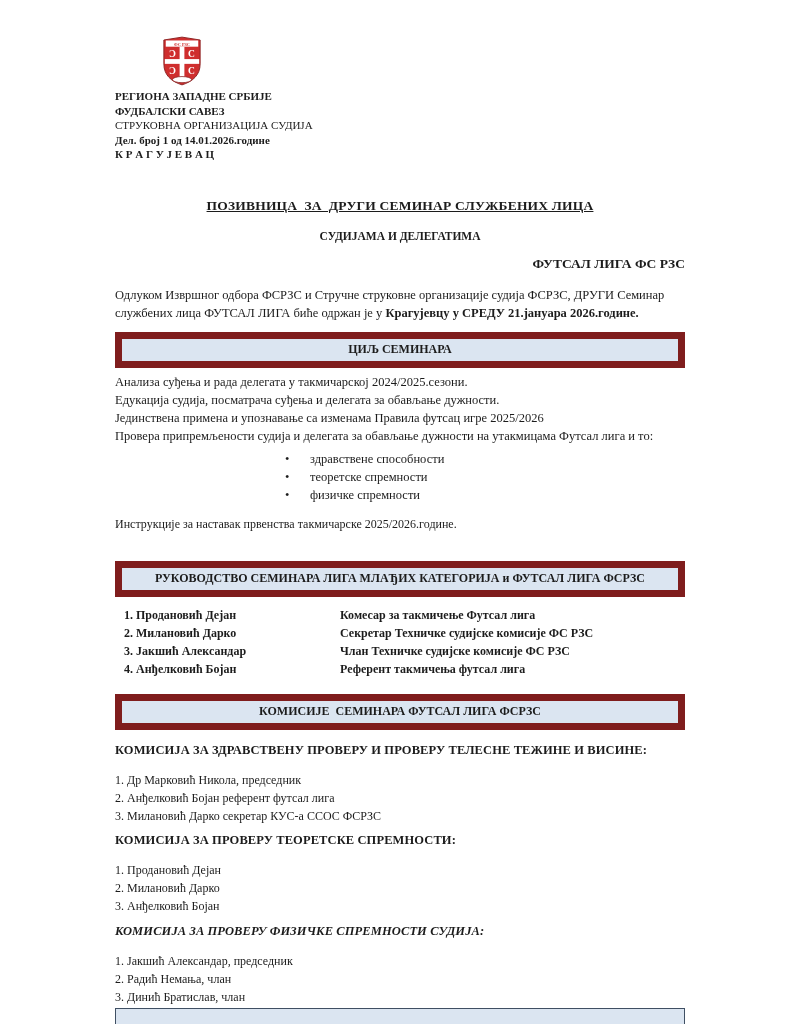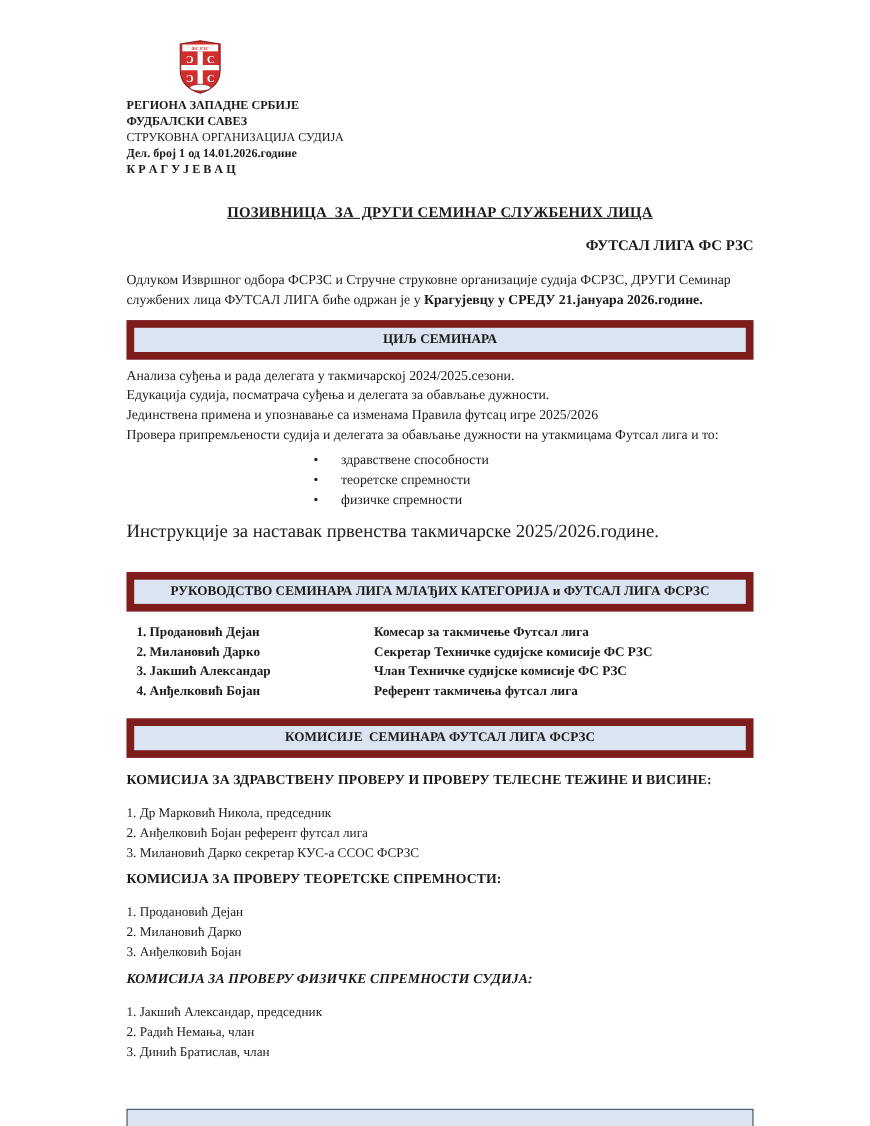--- a/index.html
+++ b/index.html
@@ -6,36 +6,36 @@
   body{
     width:791px;height:1024px;position:relative;overflow:hidden;
     background:#ffffff;color:#1c1c1c;
     font-family:"Liberation Serif","DejaVu Serif",serif;
   }
   .doc{position:absolute;left:115px;top:36px;width:570px;}
   .crest{margin-left:46px;display:block;}
   .letterhead{font-size:11px;line-height:14.6px;margin-top:3px;}
   .b{font-weight:bold;}
   .title{
-    text-align:center;font-weight:bold;font-size:13.5px;margin-top:23px;
+    text-align:center;font-weight:bold;font-size:13.5px;margin-top:36px;
     text-decoration:underline;white-space:pre-wrap;letter-spacing:.2px;
   }
   .subtitle{text-align:center;font-weight:bold;font-size:11.5px;margin-top:16px;}
   .league{text-align:right;font-weight:bold;font-size:13.5px;margin-top:14px;}
   .para{font-size:12.5px;line-height:18px;margin-top:14px;}
   .secbox{
     margin-top:10px;background:#dbe5f1;border:7px solid #7f1d1d;
     text-align:center;font-weight:bold;font-size:12px;
     padding:3px 0 4px;white-space:pre-wrap;
   }
   .goals{font-size:12.5px;line-height:18px;margin-top:5px;}
   .bullets{margin-top:5px;}
   .bullet-row{display:flex;font-size:12.5px;line-height:18px;padding-left:170px;}
   .bullet-glyph{width:25px;}
-  .instruction{font-size:17px;line-height:18px;margin-top:11px;}
+  .instruction{font-size:12px;line-height:18px;margin-top:11px;}
   .secbox.mt-lead{margin-top:28px;}
   .leadership{margin-top:9px;font-size:12px;line-height:18px;font-weight:bold;}
   .lead-row{display:flex;}
   .lead-name{width:225px;padding-left:9px;box-sizing:border-box;}
   .lead-role{flex:1;}
   .secbox.mt-comm{margin-top:16px;}
   .comm-title{font-weight:bold;font-size:12.5px;margin-top:13px;letter-spacing:.1px;}
   .comm-title.tight1{margin-top:8px;}
   .comm-title.tight2{margin-top:9px;font-style:italic;}
   .comm-list{margin-top:13px;font-size:12px;line-height:18px;}
@@ -64,20 +64,21 @@
 
   <div class="letterhead">
     <div class="b">РЕГИОНА ЗАПАДНЕ СРБИЈЕ</div>
     <div class="b">ФУДБАЛСКИ САВЕЗ</div>
     <div>СТРУКОВНА ОРГАНИЗАЦИЈА СУДИЈА</div>
     <div class="b">Дел. број 1 од 14.01.2026.године</div>
     <div class="b">К Р А Г У Ј Е В А Ц</div>
   </div>
 
   <div class="title">ПОЗИВНИЦА  ЗА  ДРУГИ СЕМИНАР СЛУЖБЕНИХ ЛИЦА</div>
+  <div class="subtitle">СУДИЈАМА И ДЕЛЕГАТИМА</div>
   <div class="league">ФУТСАЛ ЛИГА ФС РЗС</div>
 
   <div class="para"><span>Одлуком Извршног одбора ФСРЗС и Стручне струковне организације судија ФСРЗС, ДРУГИ Семинар службених лица ФУТСАЛ ЛИГА биће одржан је у </span><span class="b">Крагујевцу у СРЕДУ 21.јануара 2026.године.</span></div>
 
   <div class="secbox">ЦИЉ СЕМИНАРА</div>
 
   <div class="goals">
     <div>Анализа суђења и рада делегата у такмичарској 2024/2025.сезони.</div>
     <div>Едукација судија, посматрача суђења и делегата за обављање дужности.</div>
     <div>Јединствена примена и упознавање са изменама Правила футсац игре 2025/2026</div>

